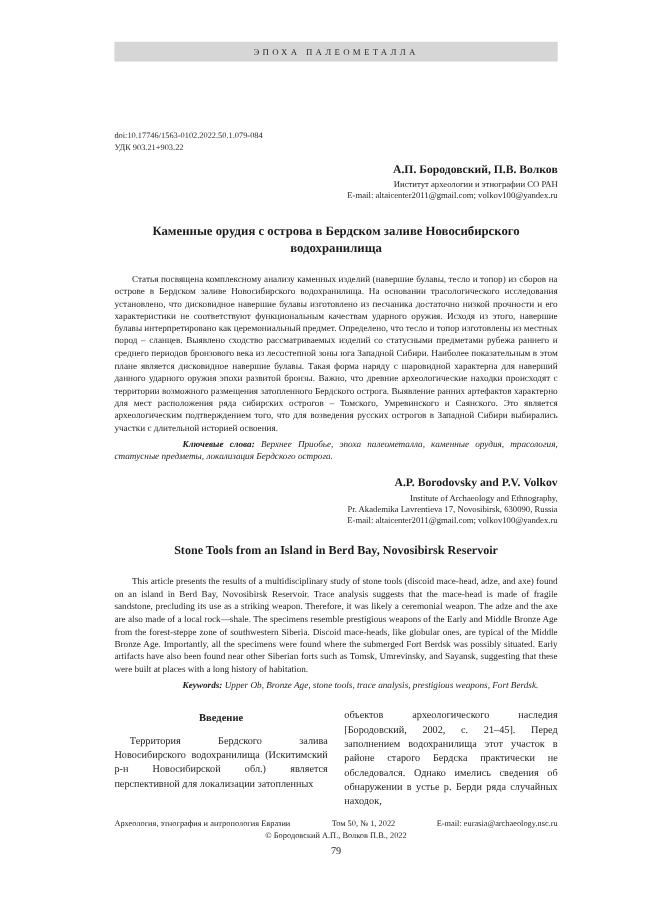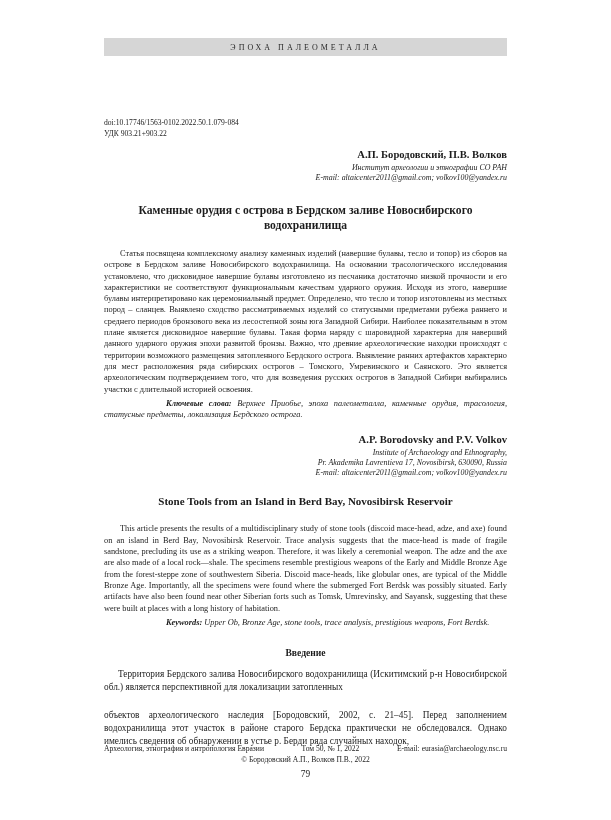--- a/index.html
+++ b/index.html
@@ -26,21 +26,20 @@
   .authors-ru {
     margin-top:9px;
     text-align:right;
     font-weight:bold;
     font-size:10.6px;
     line-height:13px;
   }
   .affiliation {
     margin-top:2px;
     text-align:right;
-    font-style:italic;
     font-size:7.9px;
     line-height:10px;
     color:#222;
   }
   .title-ru {
     margin-top:20px;
     text-align:center;
     font-weight:bold;
     font-size:11.6px;
     line-height:15px;
@@ -72,21 +71,20 @@
     margin-top:16px;
     text-align:center;
     font-weight:bold;
     font-size:11px;
     line-height:14px;
   }
   .columns {
     display:flex;
     gap:15px;
     margin-top:17px;
-    flex-direction:column;
   }
   .col {
     flex:1;
     font-size:9.3px;
     line-height:13px;
     text-align:justify;
   }
   .intro-heading {
     text-align:center;
     font-weight:bold;

